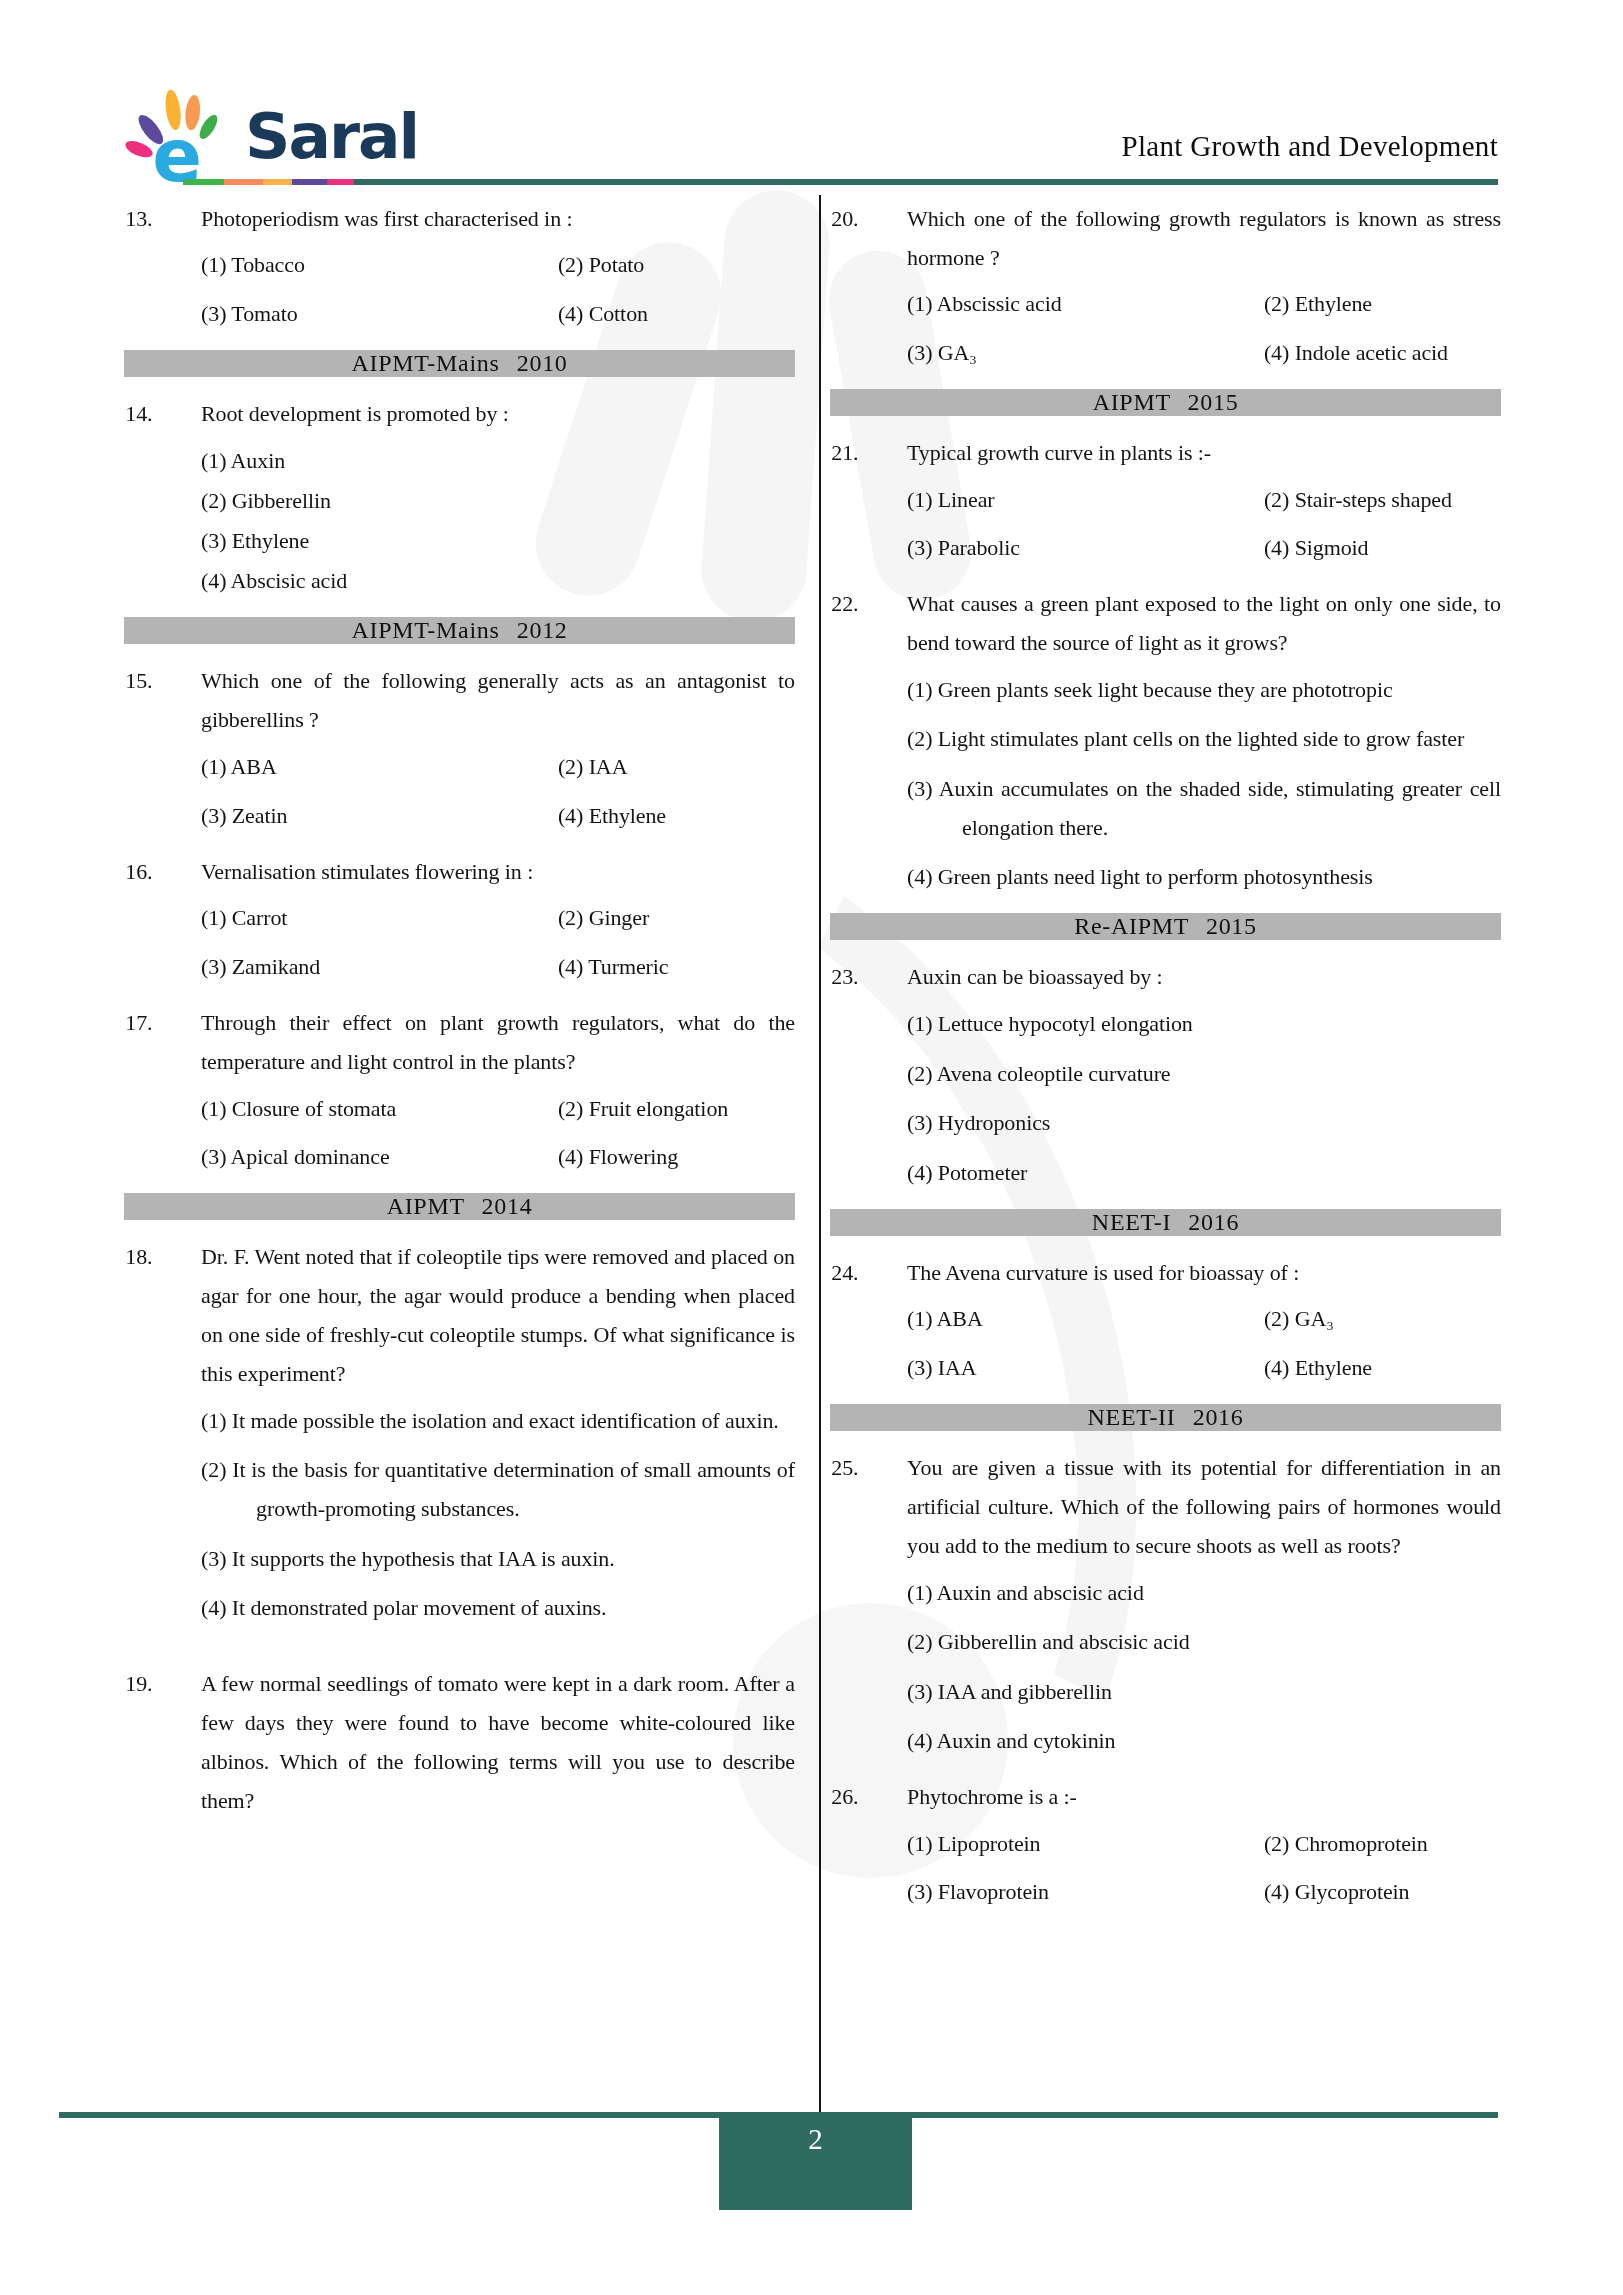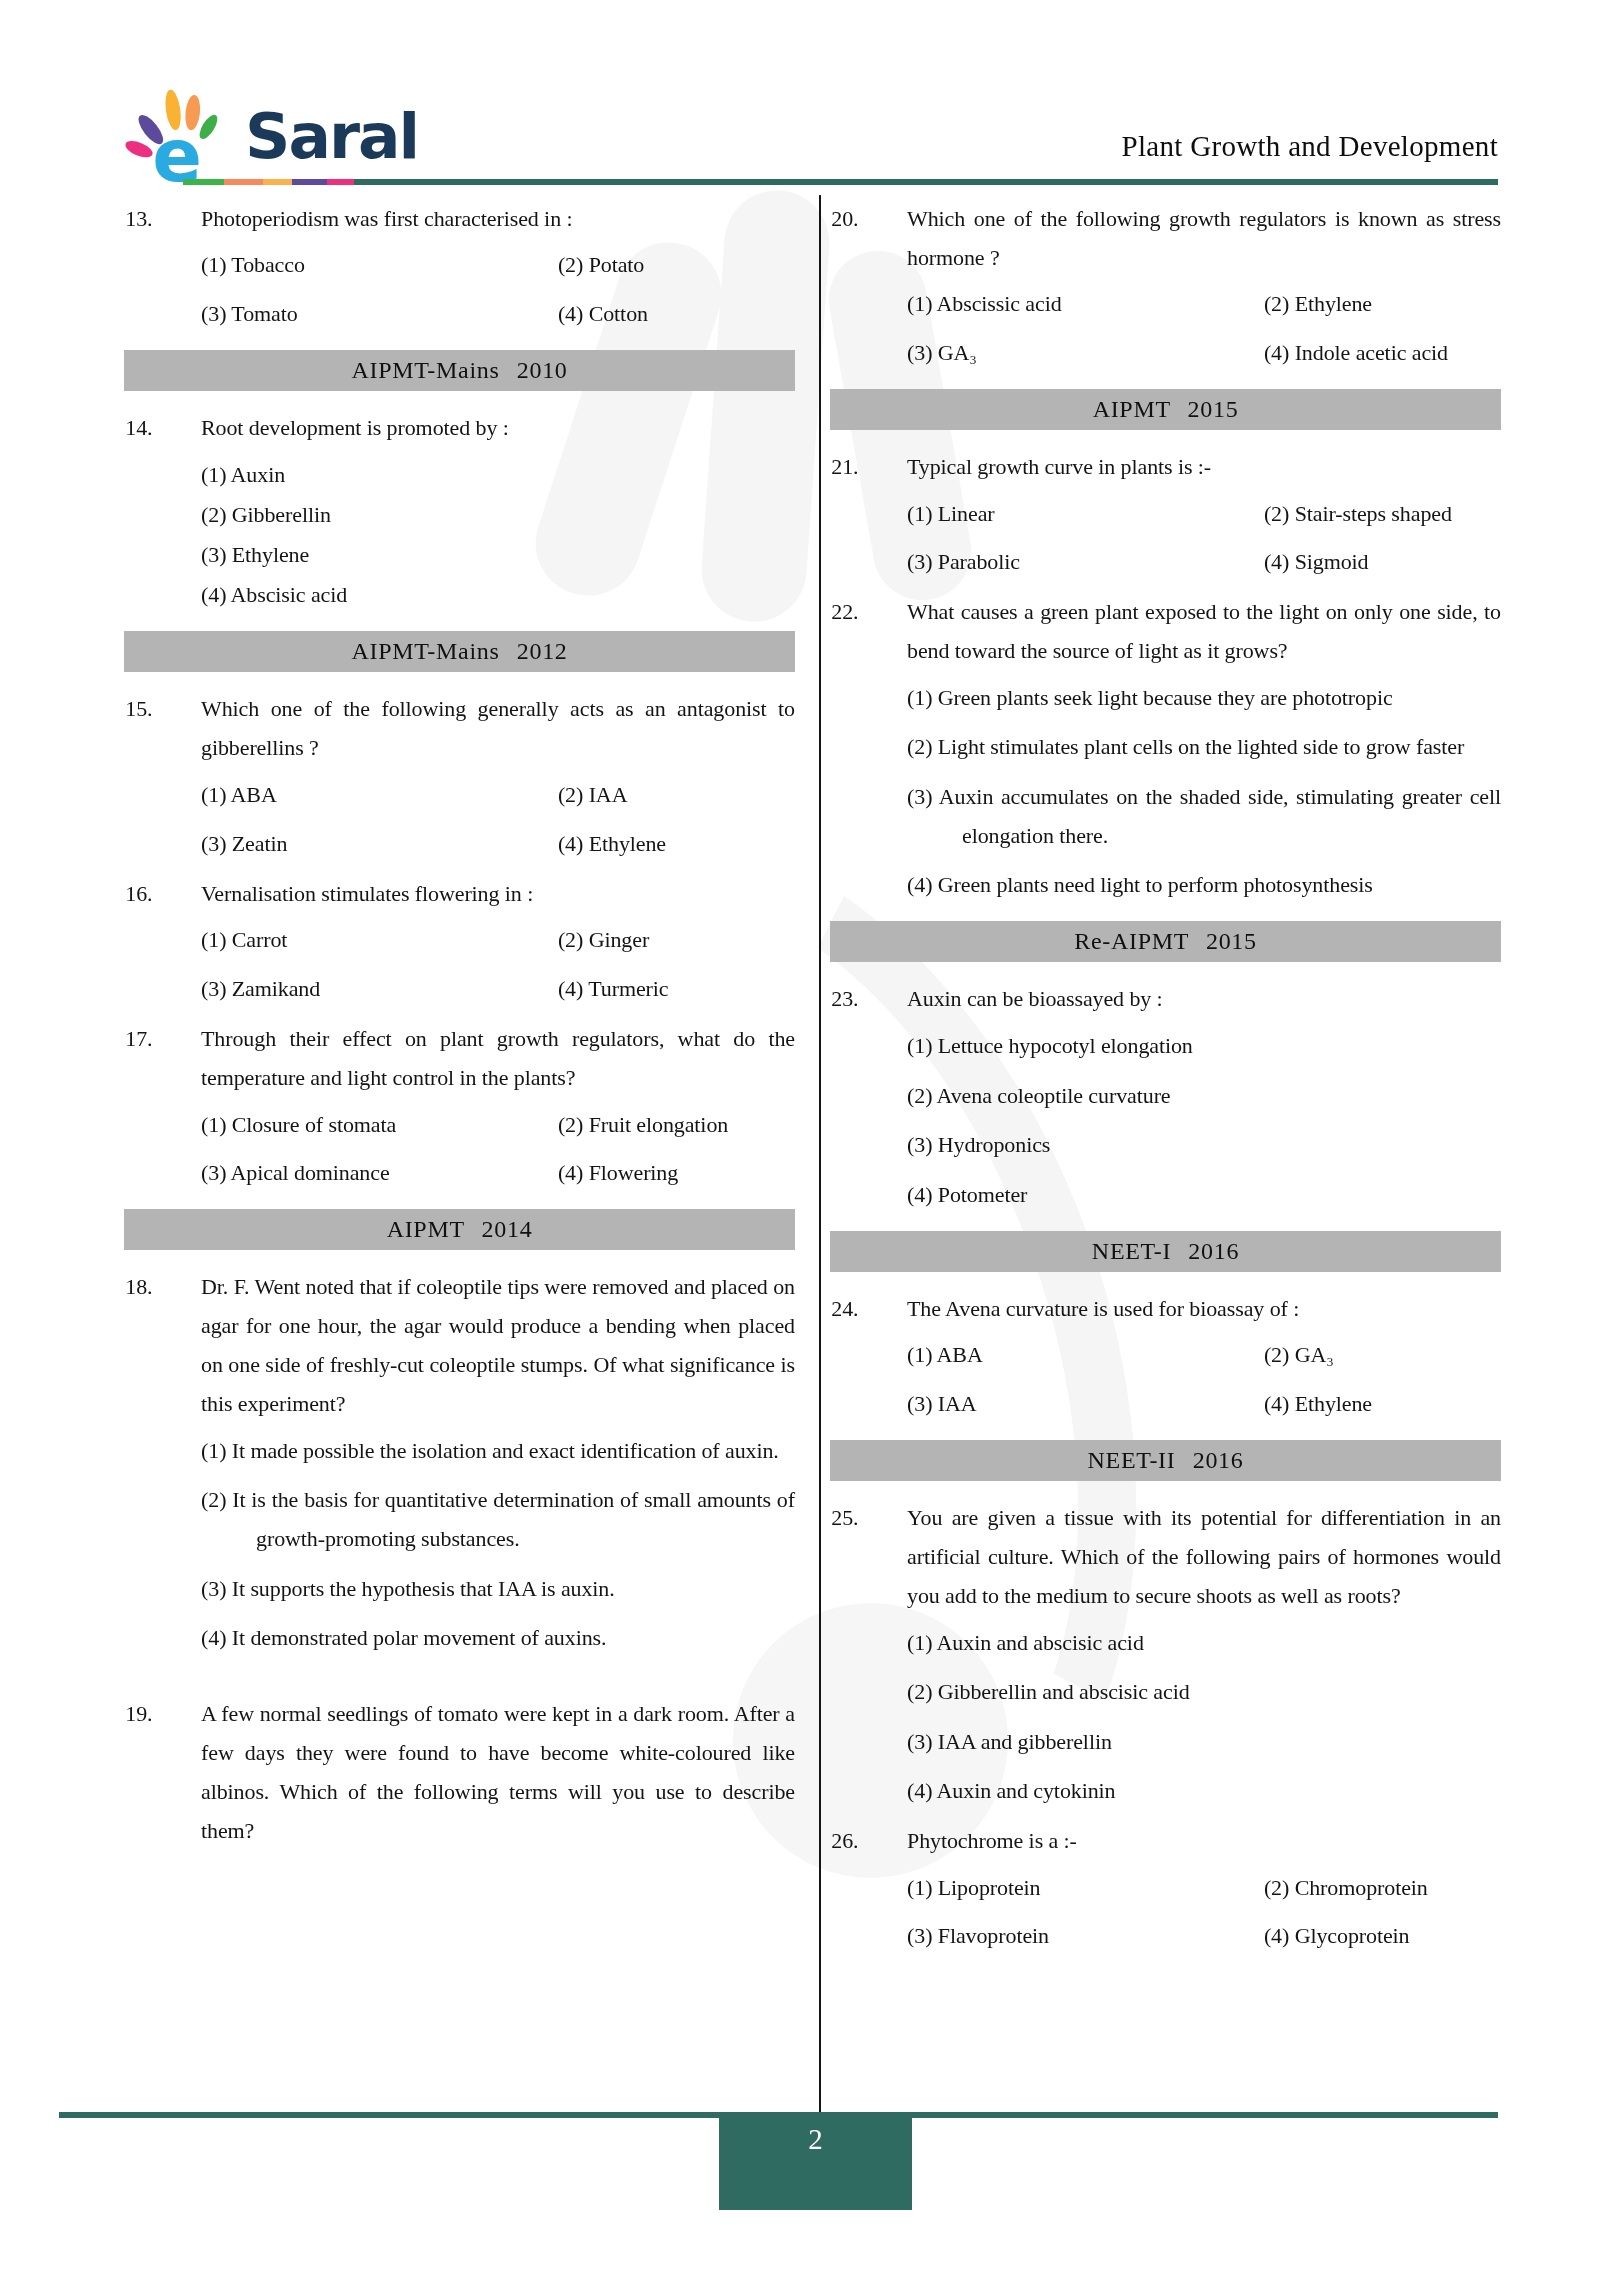--- a/index.html
+++ b/index.html
@@ -27,34 +27,34 @@
   .rule-row{position:absolute;left:183px;right:125px;top:179px;height:5.9px;display:flex;z-index:2;}
   .rule-seg{height:100%;}
   .rule-teal{flex:1;height:100%;background:#2f6b60;}
   
   .column{position:absolute;top:196px;width:671px;font-size:22px;line-height:39px;
     letter-spacing:-0.1px;z-index:1;}
   .col-left{left:124px;}
   .col-right{left:830px;}
   .col-divider{position:absolute;left:819px;top:195px;width:2px;height:1917px;background:#151515;z-index:1;}
   
-  .question{position:relative;padding-left:77px;margin-top:11px;}
+  .question{position:relative;padding-left:77px;margin-top:17px;}
   .question:first-child{margin-top:2.6px;}
   .q19{margin-top:37px;}
   .qnum{position:absolute;left:1.3px;top:0;}
   .qtext{margin:0;text-align:justify;}
   .opts{margin-top:7.9px;gap:48px;}
   .opts-grid{display:grid;grid-template-columns:52% 48%;row-gap:9.2px;}
   .opts-grid .opt{display:block;}
   .opts-stack .opt{display:block;max-width:576px;padding-left:55px;text-indent:-55px;
     text-align:justify;margin-top:10.5px;}
   .opts-stack .opt:first-child{margin-top:0;}
   .opts-stack.tight .opt{margin-top:1.3px;}
   
-  .banner{margin:17px 0;height:41px;background:#b4b4b4;display:flex;align-items:center;
+  .banner{margin:17px 0;height:27px;background:#b4b4b4;display:flex;align-items:center;
     justify-content:center;font-size:24px;color:#111;word-spacing:10.5px;letter-spacing:0.7px;}
   
   .footer-rule{position:absolute;left:59px;right:125px;top:2112px;height:5.9px;background:#2f6b60;z-index:2;}
   .page-number-box{position:absolute;left:719px;top:2118px;width:193px;height:92px;
     background:#2f6b60;z-index:2;text-align:center;}
   .page-number{display:block;margin-top:5.2px;font-size:29px;color:#ffffff;}
 </style>
 </head>
 <body>
 

